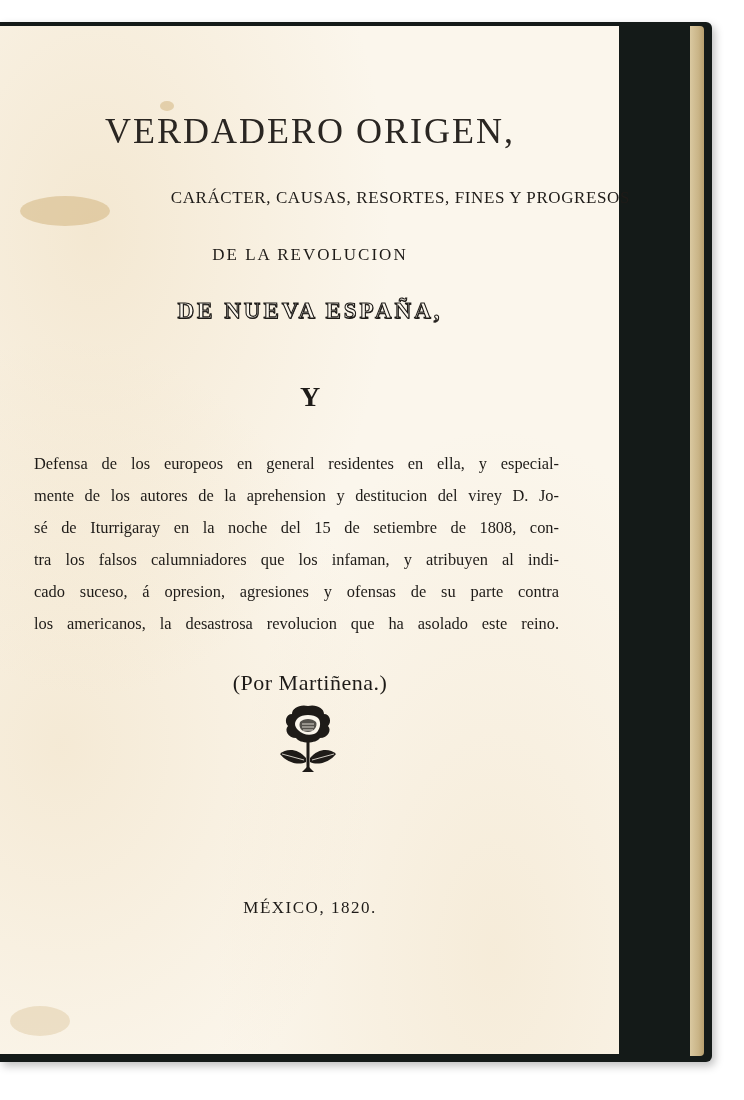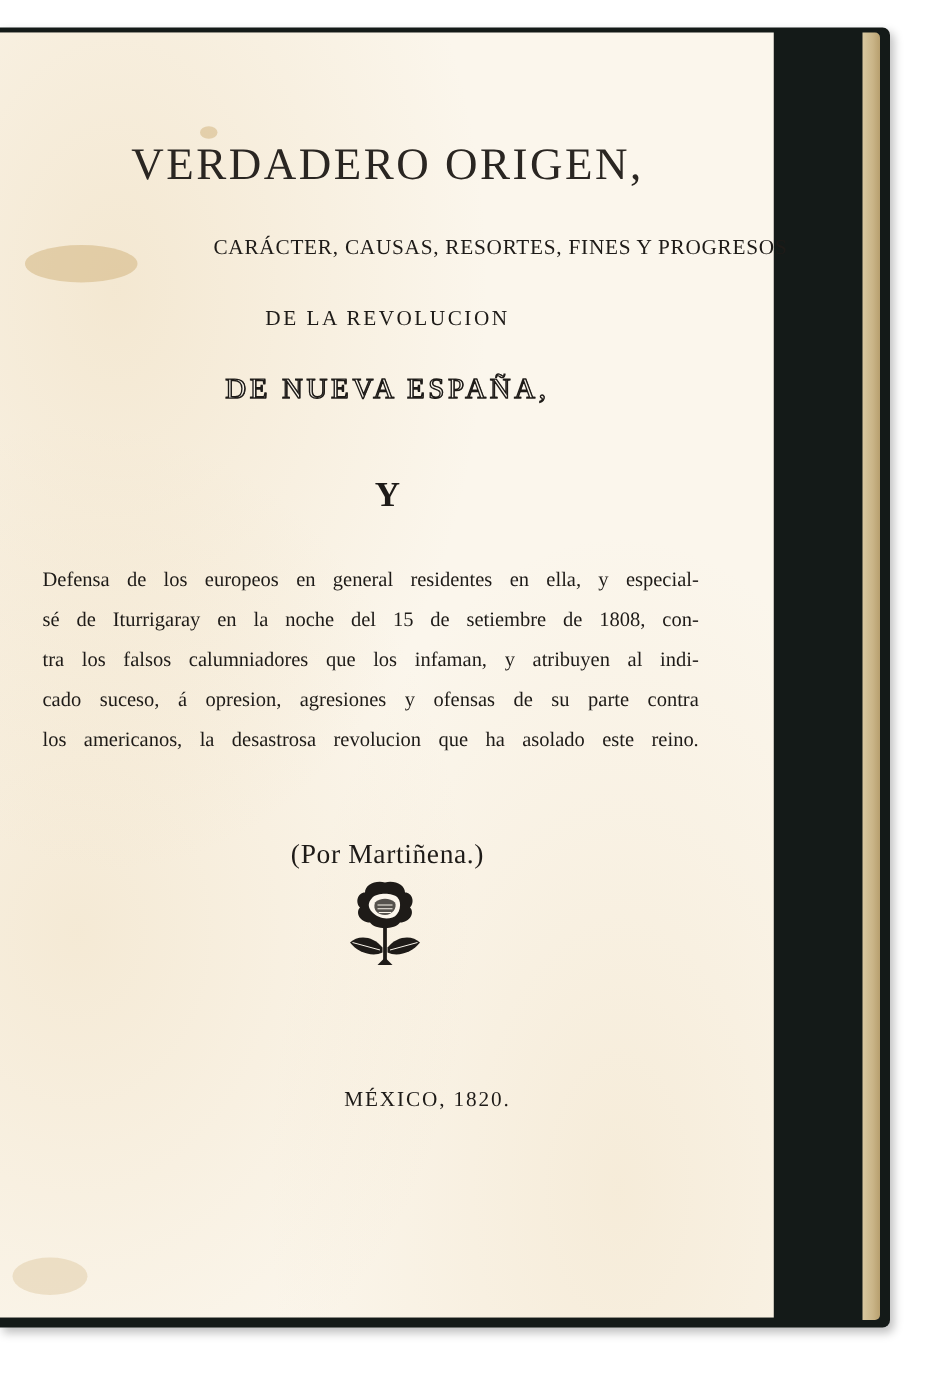--- a/index.html
+++ b/index.html
@@ -27,34 +27,34 @@
     color: #1e1b18;
   }
   .line { position: absolute; left: 0; width: 620px; text-align: center; white-space: nowrap; }
   .title-main {
     top: 84px; font-size: 36px; letter-spacing: 2px; color: #2a2622;
     font-weight: normal;
   }
   .subtitle-1 { top: 162px; font-size: 17px; letter-spacing: 0.6px; left: 10px; text-align: right; }
   .subtitle-2 { top: 219px; font-size: 17px; letter-spacing: 2px; text-align: center; }
   .subtitle-3 {
-    top: 272px; font-size: 23px; letter-spacing: 3px; font-weight: normal;
+    top: 272px; font-size: 23px; letter-spacing: 3px; font-weight: bold;
     color: #fbf6ec; -webkit-text-stroke: 1.1px #1e1b18;
     text-shadow: 0.5px 0.5px 0 #1e1b18;
   }
   .conj { top: 355px; font-size: 28px; font-weight: bold; }
   .body-para {
     position: absolute; left: 34px; top: 422px; width: 525px;
     font-size: 16.4px; line-height: 32px; text-align: justify;
   }
   .body-para span { display: block; text-align: justify; text-align-last: justify; }
   .body-para span:last-child { text-align-last: justify; }
   .author { top: 644px; font-size: 22px; letter-spacing: 0.5px; }
   .ornament { position: absolute; left: 278px; top: 676px; width: 60px; height: 74px; }
-  .imprint-place { top: 844px; font-size: 17px; letter-spacing: 1.5px; padding-left: 32px; }
+  .imprint-place { top: 872px; font-size: 17px; letter-spacing: 1.5px; }
   .imprint-printer { top: 888px; font-size: 17px; letter-spacing: 0.4px; }
   .foxing {
     position: absolute; border-radius: 50%; background: rgba(205,170,110,0.45);
   }
 </style>
 </head>
 <body>
 
 <div class="binding"></div>
 <div class="binding-edge"></div>
@@ -65,20 +65,21 @@
   <div class="foxing" style="left:10px;top:980px;width:60px;height:30px;opacity:0.6;"></div>
 
   <div class="line title-main">VERDADERO ORIGEN,</div>
   <div class="line subtitle-1">CARÁCTER, CAUSAS, RESORTES, FINES Y PROGRESOS</div>
   <div class="line subtitle-2">DE LA REVOLUCION</div>
   <div class="line subtitle-3">DE NUEVA ESPAÑA,</div>
   <div class="line conj">Y</div>
 
   <div class="body-para">
     <span>Defensa de los europeos en general residentes en ella, y especial-</span>
+    <span>mente de los autores de la aprehension y destitucion del virey D. Jo-</span>
     <span>sé de Iturrigaray en la noche del 15 de setiembre de 1808, con-</span>
     <span>tra los falsos calumniadores que los infaman, y atribuyen al indi-</span>
     <span>cado suceso, á opresion, agresiones y ofensas de su parte contra</span>
     <span>los americanos, la desastrosa revolucion que ha asolado este reino.</span>
   </div>
 
   <div class="line author">(Por Martiñena.)</div>
 
   <svg class="ornament" viewBox="0 0 60 74">
     <g fill="#1e1b18">

